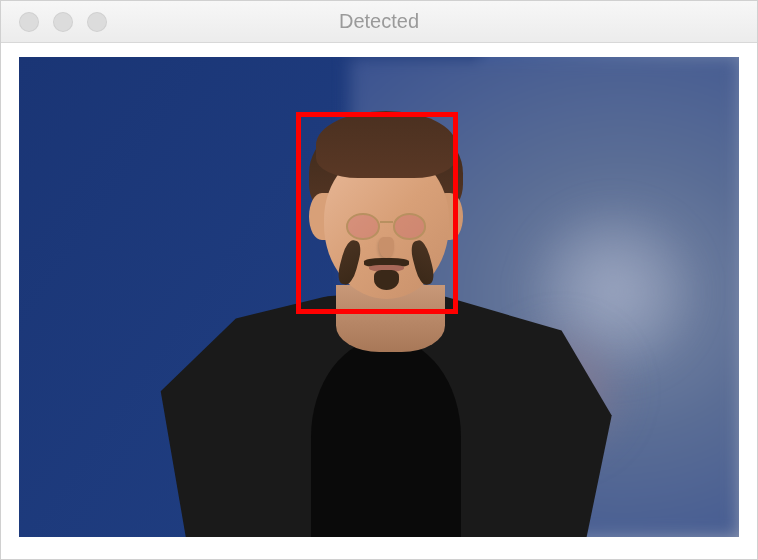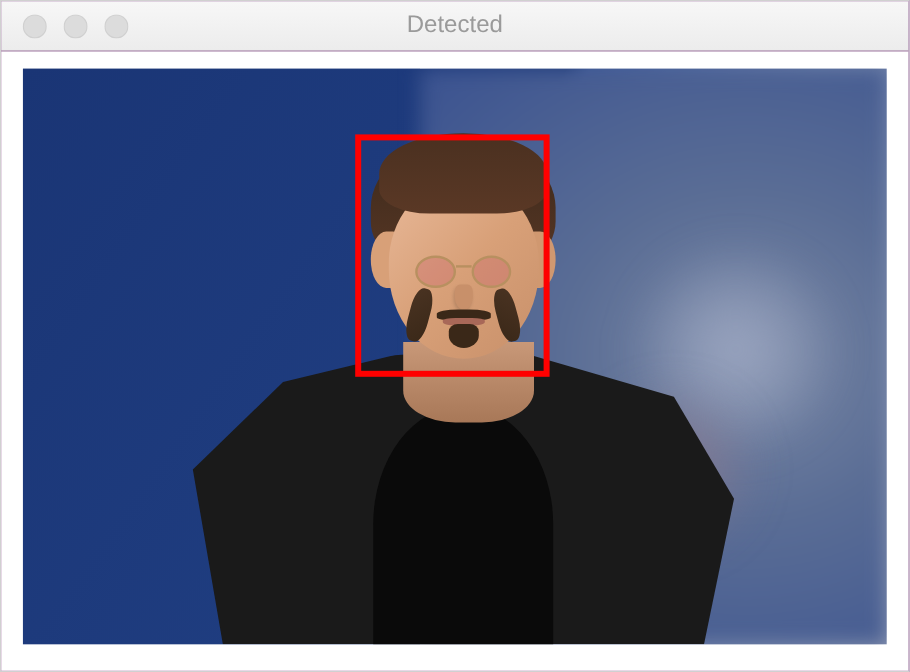--- a/index.html
+++ b/index.html
@@ -10,21 +10,21 @@
     body {
       font-family: -apple-system, BlinkMacSystemFont, "Helvetica Neue", sans-serif;
       background: #f0f0f0;
       width: 758px;
       height: 560px;
       overflow: hidden;
     }
     .window {
       width: 758px;
       height: 560px;
-      background: #701a75;
+      background: #4d7c0f;
       border: 1px solid #d0d0d0;
       display: flex;
       flex-direction: column;
     }
     .titlebar {
       height: 42px;
       background: linear-gradient(to bottom, #f7f7f7, #ececec);
       border-bottom: 1px solid #d8d8d8;
       display: flex;
       align-items: center;

